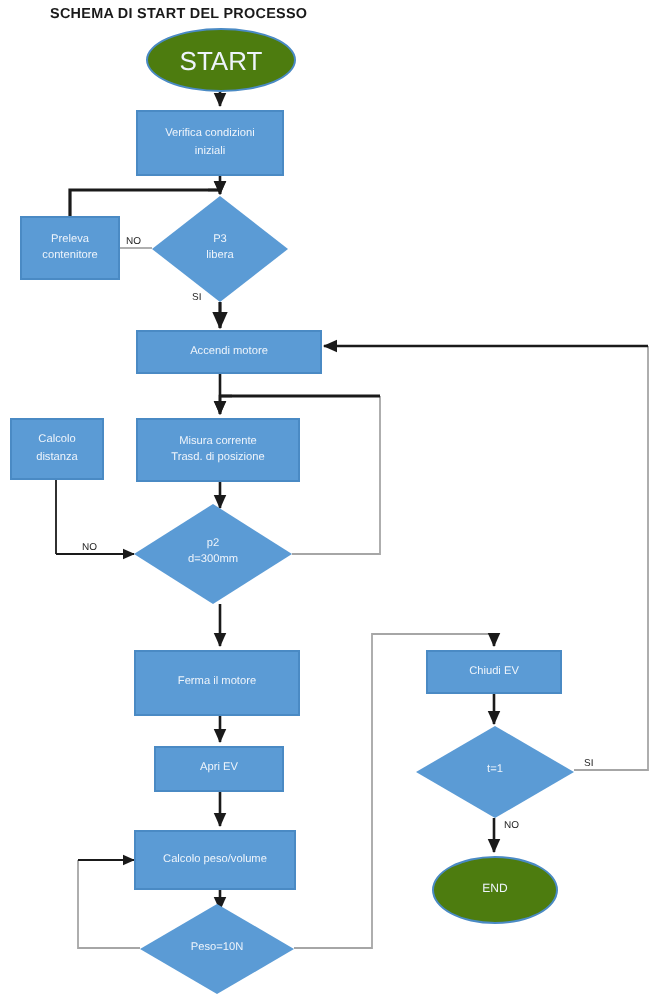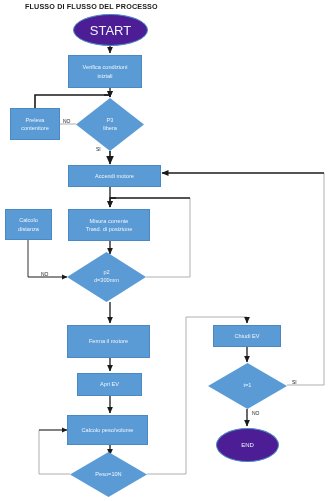--- a/index.html
+++ b/index.html
@@ -19,21 +19,21 @@
   .node{position:absolute;box-sizing:border-box;}
 
   .proc{
     background:#5b9bd5;border:1px solid #4a8ac4;
     display:flex;flex-direction:column;align-items:center;justify-content:center;
     color:#eef4fb;font-size:5.6px;line-height:1.15;text-align:center;
   }
   .proc .ln{display:block;padding:1px 1px;}
 
   .term{
-    background:#4c1d95;border:1px solid #4a8ac4;border-radius:50%;
+    background:#4d7c0f;border:1px solid #4a8ac4;border-radius:50%;
     display:flex;align-items:center;justify-content:center;
     color:#eef4fb;text-align:center;
   }
   .term.start{font-size:13px;}
   .term.end{font-size:6px;}
 
   .dia{position:absolute;}
   .dia .shape{
     position:absolute;left:0;top:0;width:100%;height:100%;
     background:#5b9bd5;
@@ -47,21 +47,21 @@
 
   .elabel{
     position:absolute;font-size:5px;color:#222;white-space:nowrap;
   }
 </style>
 </head>
 <body>
 
 <div id="canvas">
 
-  <div class="title">FLUSSO DI FLUSSO DEL PROCESSO</div>
+  <div class="title">SCHEMA DI START DEL PROCESSO</div>
 
   <svg class="edges" viewBox="0 0 335 501" xmlns="http://www.w3.org/2000/svg">
     <defs>
       <marker id="arrD" markerWidth="6" markerHeight="6" refX="5" refY="3" orient="auto" markerUnits="strokeWidth">
         <path d="M0,0.6 L5.4,3 L0,5.4 z" fill="#1a1a1a"></path>
       </marker>
     </defs>
     <g stroke-linecap="butt" fill="none">
 
       <path d="M110,46 L110,53" stroke="#1a1a1a" stroke-width="1.3" marker-end="url(#arrD)"></path>

